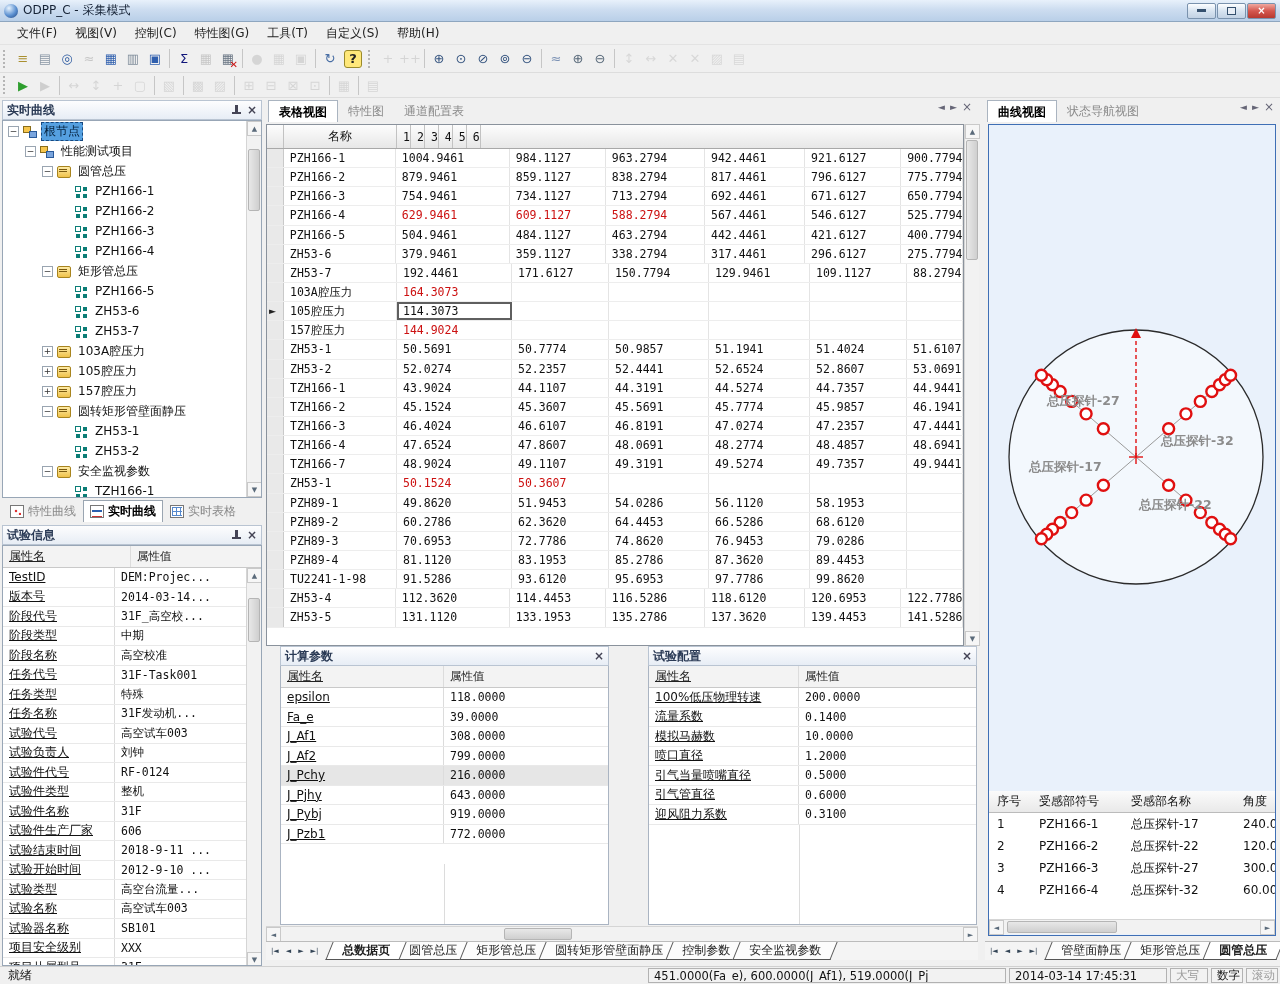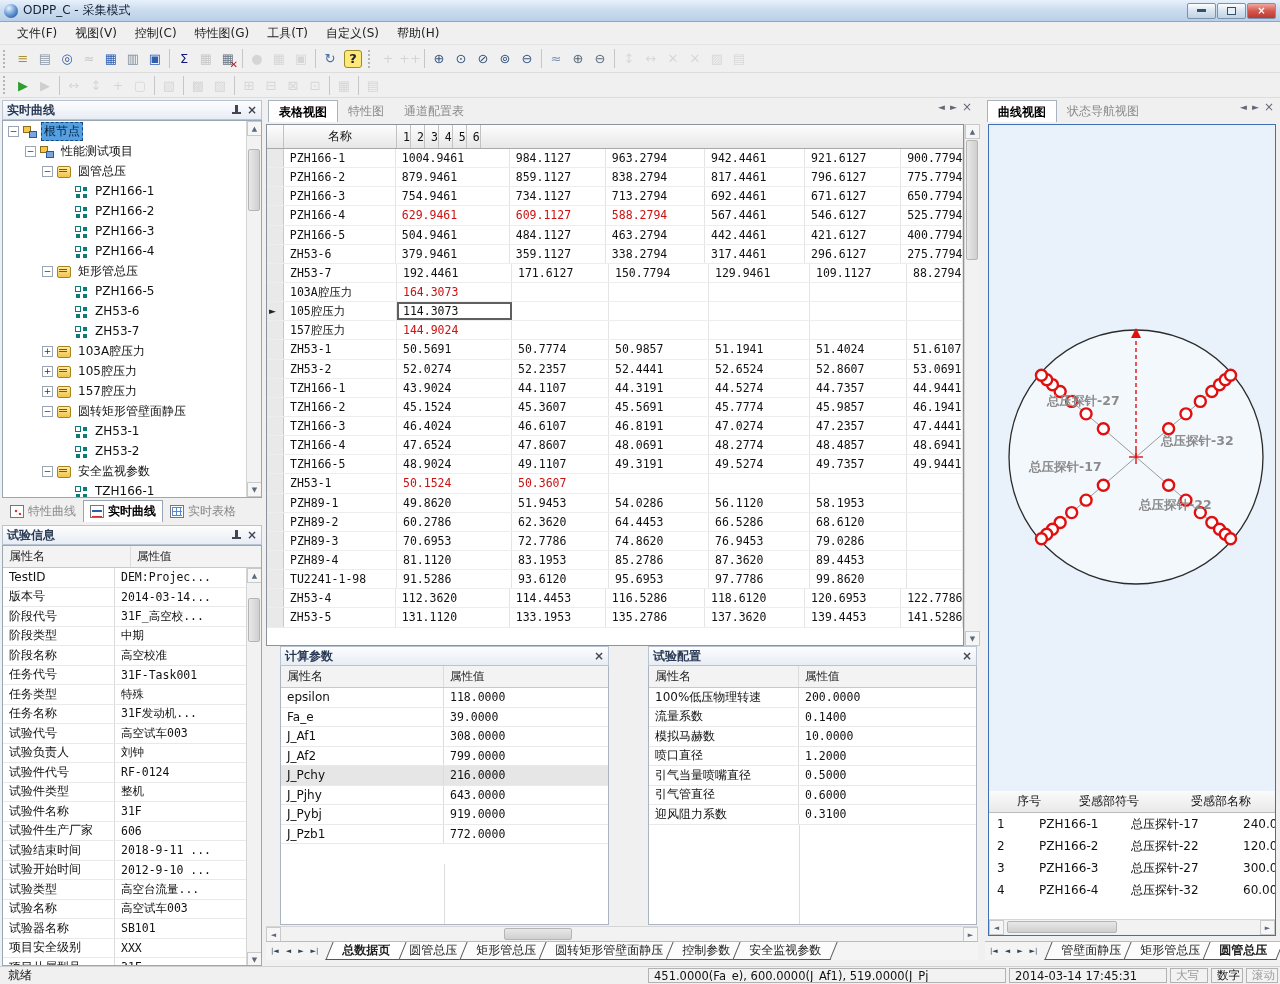--- a/index.html
+++ b/index.html
@@ -54,21 +54,21 @@
   .dtab{display:flex;align-items:center;padding:2px 6px;height:22px;color:#888;}
   .dtab.on{background:#fff;border:1px solid #9aa5b1;border-bottom:none;color:#000;font-weight:bold;}
   .dicon{width:14px;height:13px;border:1px solid #777;background:#fff;display:inline-block;margin-right:4px;position:relative;flex:none;}
   .dicon.feat::before{content:"";position:absolute;inset:2px;background:radial-gradient(circle at 3px 3px,#d33 1.4px,transparent 1.6px),radial-gradient(circle at 7px 6px,#d33 1.4px,transparent 1.6px),radial-gradient(circle at 4px 8px,#d33 1.4px,transparent 1.6px);}
   .dicon.real::before{content:"";position:absolute;left:1px;right:1px;top:4px;height:4px;border-top:2px solid #2a5fae;border-bottom:1px solid #c33;}
   .dicon.rtab::before{content:"";position:absolute;inset:1px;background-image:linear-gradient(#5588cc 1px,transparent 1px),linear-gradient(90deg,#5588cc 1px,transparent 1px);background-size:4px 4px;}
   
   .pgrid-head{height:22px;display:flex;background:#f3f3f3;border-bottom:1px solid #c9c9c9;align-items:center;color:#222;}
   .prow{height:19.5px;display:flex;align-items:center;border-bottom:1px solid #e9e9e9;background:#fff;}
   .prow.hl{background:#e6e6e6;}
-  .pn{padding-left:6px;border-right:1px solid #dcdcdc;height:100%;display:flex;align-items:center;overflow:hidden;white-space:nowrap;}
+  .pn{padding-left:6px;border-right:1px solid #dcdcdc;height:100%;display:flex;align-items:center;overflow:hidden;white-space:nowrap;text-decoration:underline;}
   .pv{padding-left:6px;font-family:"DejaVu Sans Mono","Liberation Mono",monospace;font-size:11.5px;overflow:hidden;white-space:nowrap;}
   
   #info-grid{position:absolute;left:2px;top:545px;width:260px;height:421px;background:#fff;border:1px solid #98a6b6;overflow:hidden;}
   #info-grid .pn{width:112px;flex:none;}
   
   .sbv{position:absolute;width:15px;background:#f2f2f2;border-left:1px solid #d5d5d5;}
   .sbh{position:absolute;height:15px;background:#f2f2f2;border-top:1px solid #d5d5d5;}
   .sb-btn{width:15px;height:15px;background:#f6f6f6;border:1px solid #c9c9c9;color:#5a6a7a;font-size:7px;display:flex;align-items:center;justify-content:center;}
   .sb-thumb-v{position:absolute;left:1px;width:12px;background:linear-gradient(90deg,#e8e8e8,#cfcfcf);border:1px solid #b5b5b5;border-radius:2px;}
   .sb-thumb-h{position:absolute;top:1px;height:12px;background:linear-gradient(#e8e8e8,#cfcfcf);border:1px solid #b5b5b5;border-radius:2px;}
@@ -108,21 +108,21 @@
   .snav span{font-size:7px;color:#345;padding:2px 3px;}
   .stab{position:relative;background:#fcfcfc;border:1px solid #555;border-top:none;transform:skewX(-22deg);margin-right:-7px;padding:0 12px;display:flex;align-items:center;color:#222;}
   .stab>span{transform:skewX(22deg);font-size:12px;white-space:nowrap;}
   .stab.on{background:#fff;z-index:3;font-weight:bold;}
   
   #right-box{left:988px;top:124px;width:288px;height:812px;background:#e9f1fb;border:1px solid #3f6fb5;overflow:hidden;}
   #diagram{position:absolute;left:0;top:0;width:286px;height:666px;}
   .plabel{position:absolute;font-size:12.5px;font-weight:bold;color:#8c8c8c;white-space:nowrap;}
   #right-table{position:absolute;left:0;top:666px;width:286px;background:#fff;}
   .rhead{height:22px;display:flex;background:linear-gradient(#fbfbfb,#e9e9e9);border-bottom:1px solid #bbb;align-items:center;}
-  .rhead>div{padding-left:8px;flex:none;margin-left:20px;}
+  .rhead>div{padding-left:8px;flex:none;}
   .rrow{height:22px;display:flex;align-items:center;background:#fff;}
   .rrow>div{padding-left:8px;flex:none;overflow:hidden;white-space:nowrap;}
   .rc0{width:42px;} .rc1{width:92px;} .rc2{width:112px;} .rc3{width:40px;}
   
   #statusbar{left:0;top:966px;width:1280px;height:18px;background:#f0f0f0;border-top:1px solid #d0d0d0;display:flex;align-items:center;padding:0 2px 0 8px;gap:3px;}
   .sseg{border:1px solid #b2b2b2;height:15px;display:flex;align-items:center;padding:0 5px;background:#f2f2f2;white-space:nowrap;overflow:hidden;font-size:11.5px;}
   .sgray{color:#9a9a9a;}
 </style>
 </head>
 <body>
@@ -771,21 +771,21 @@
     <div class="cv w1">47.6524</div>
     <div class="cv w2">47.8607</div>
     <div class="cv w3">48.0691</div>
     <div class="cv w4">48.2774</div>
     <div class="cv w5">48.4857</div>
     <div class="cv w6">48.6941</div>
   </div>
 
   <div class="trow">
     <div class="cm"></div>
-    <div class="cn">TZH166-5</div>
+    <div class="cn">TZH166-7</div>
     <div class="cv w1">48.9024</div>
     <div class="cv w2">49.1107</div>
     <div class="cv w3">49.3191</div>
     <div class="cv w4">49.5274</div>
     <div class="cv w5">49.7357</div>
     <div class="cv w6">49.9441</div>
   </div>
 
   <div class="trow">
     <div class="cm"></div>

